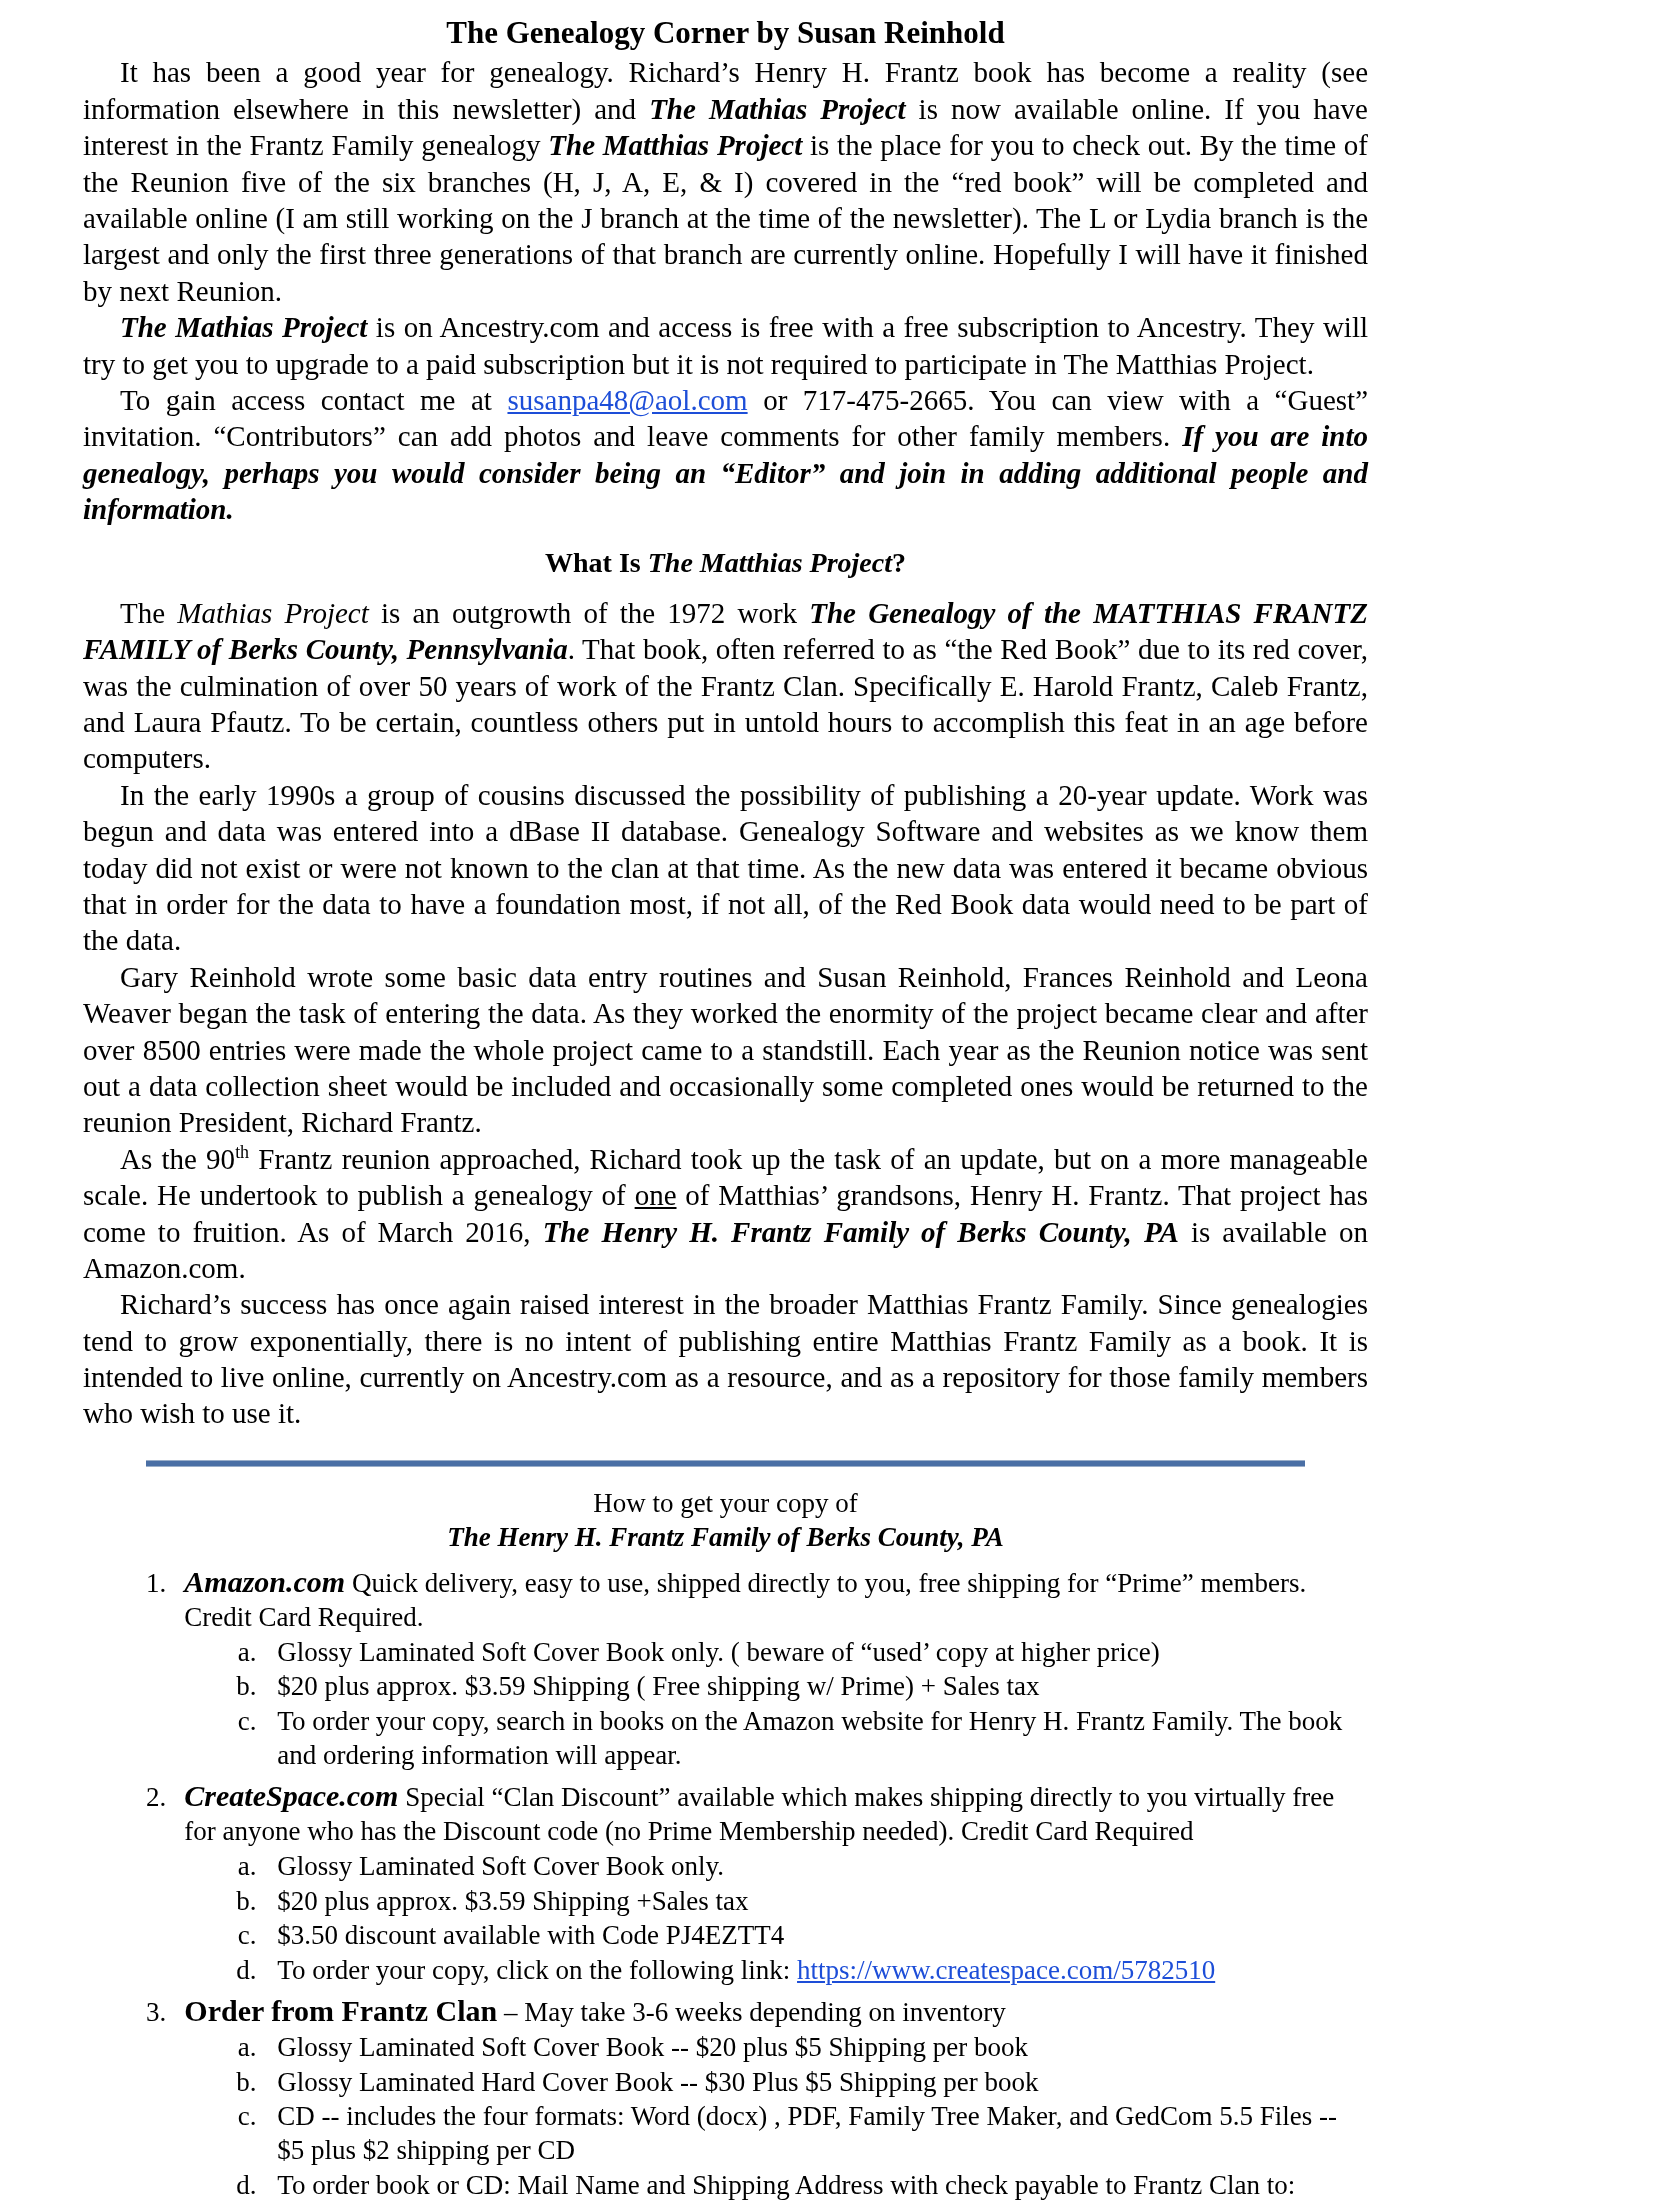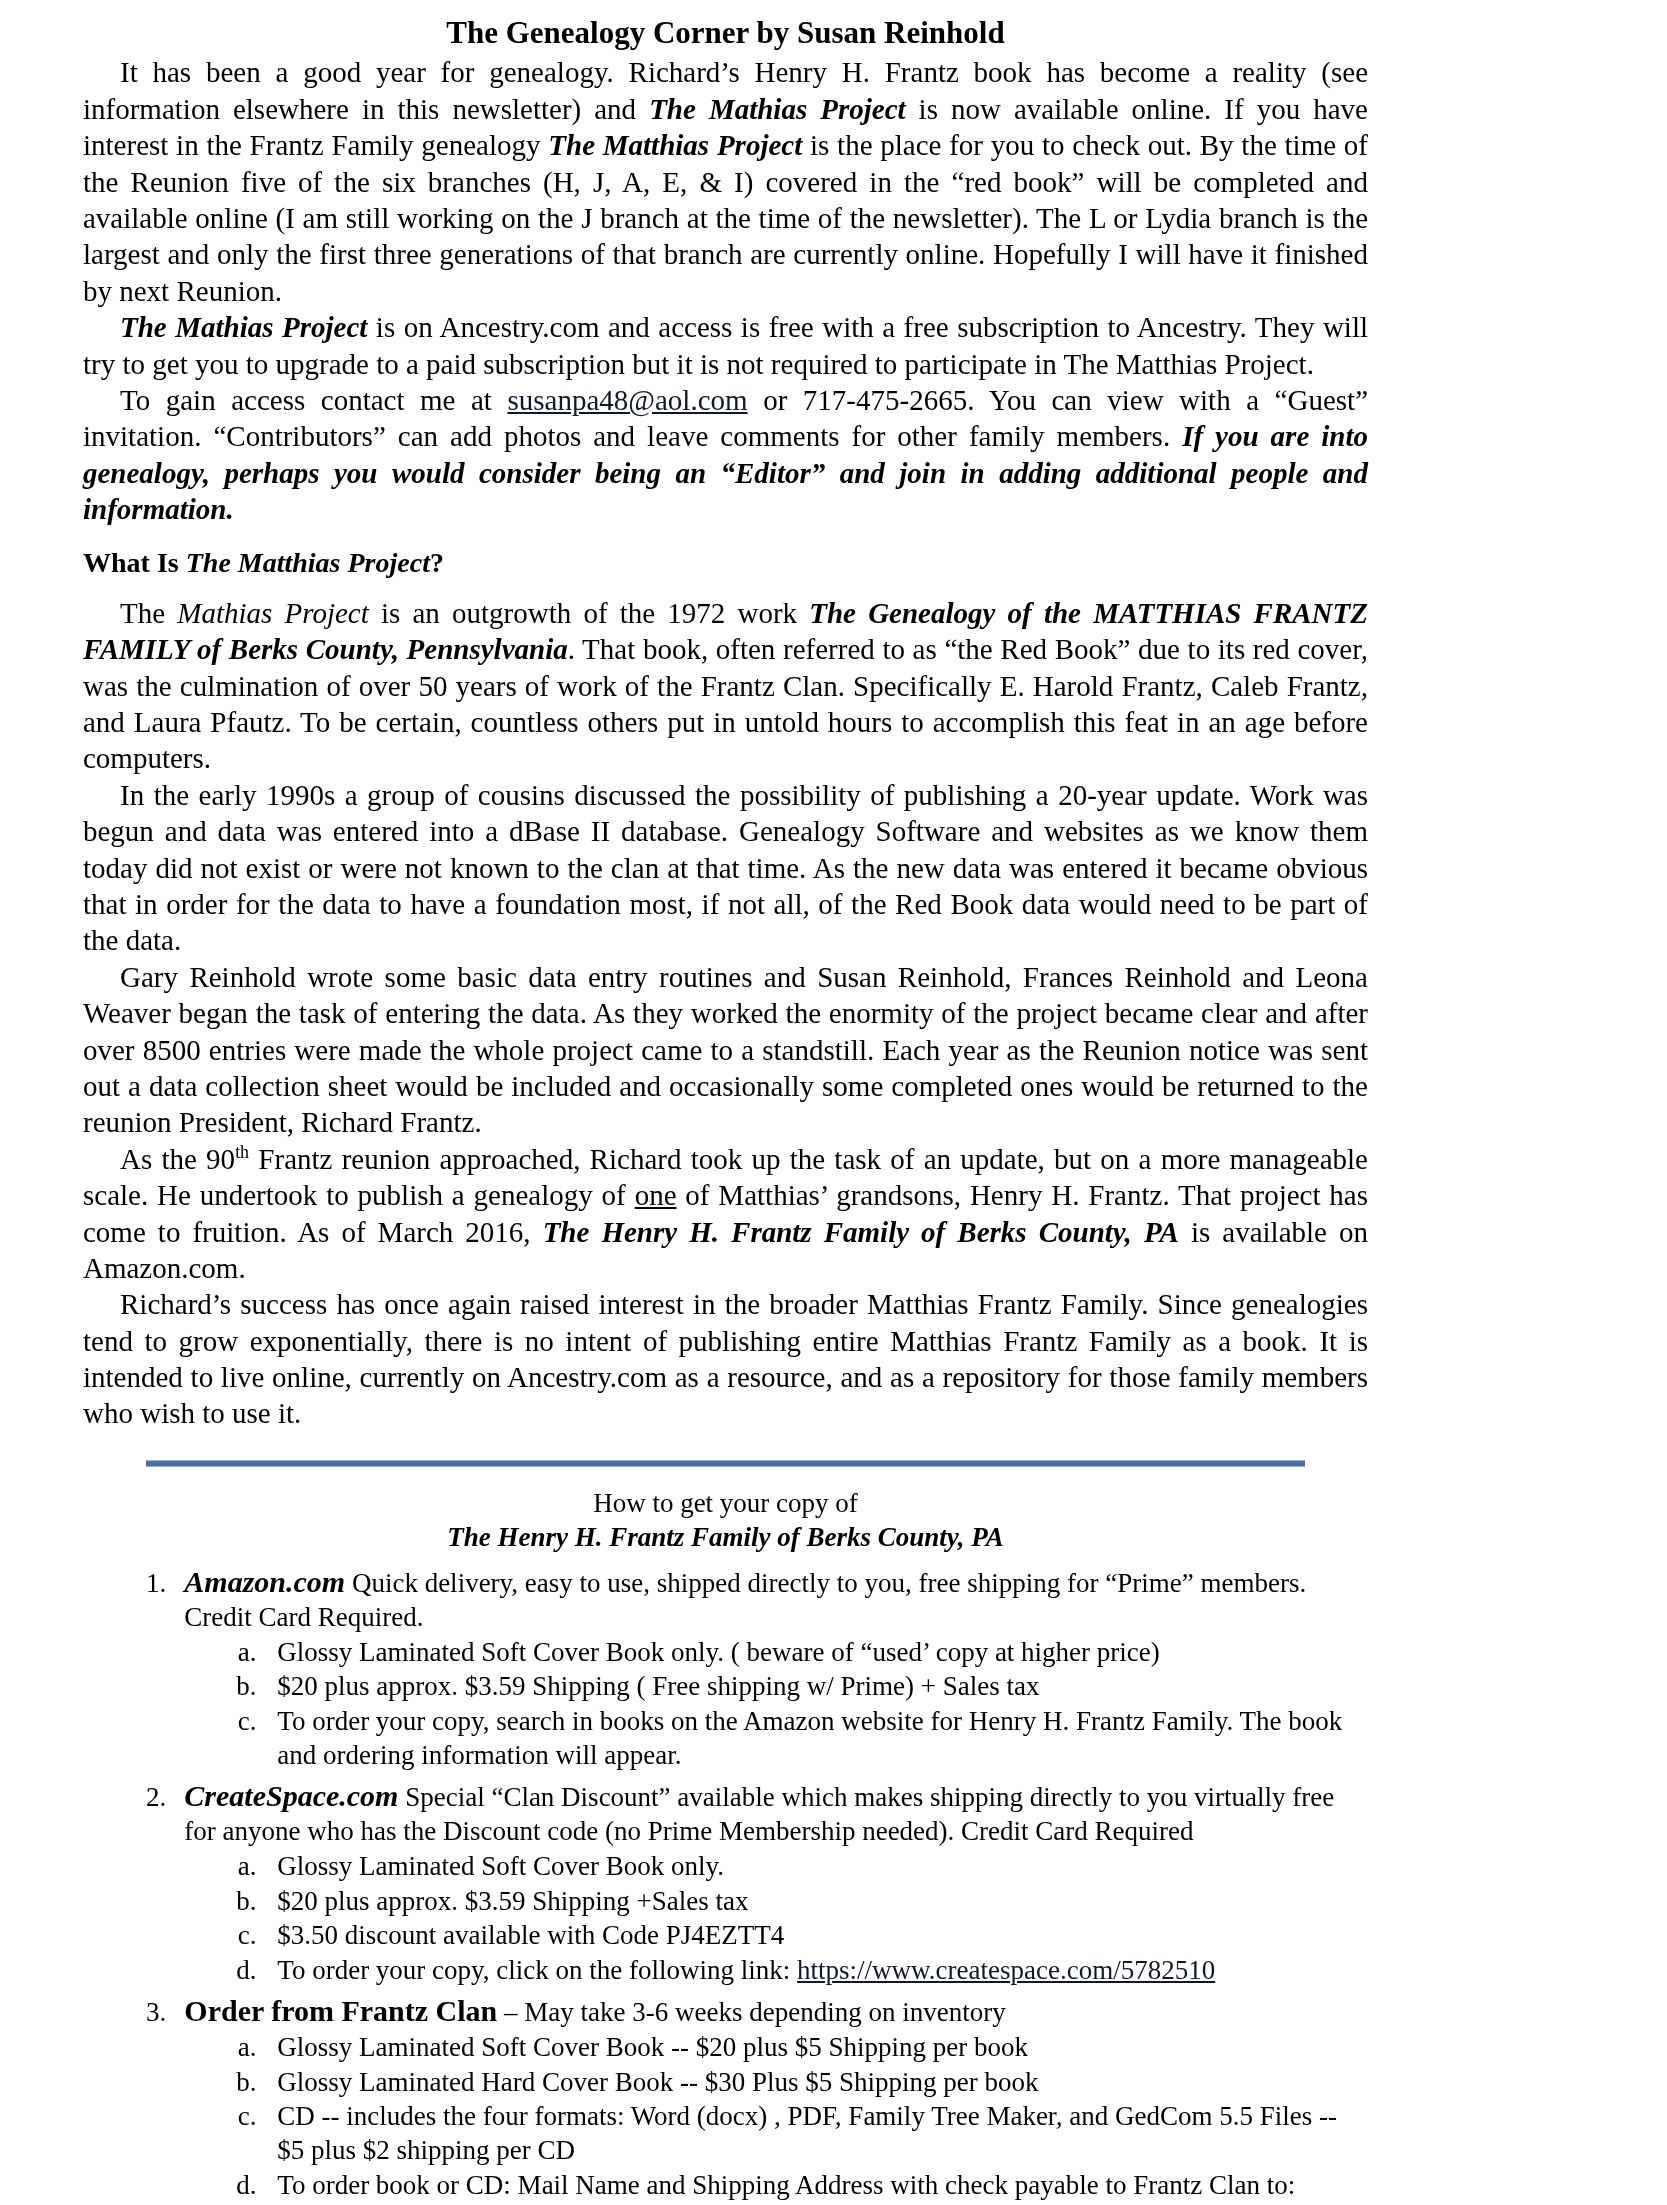--- a/index.html
+++ b/index.html
@@ -31,25 +31,25 @@
     line-height: 1.255;
     text-align: justify;
     text-justify: inter-word;
   }
   p.indent { text-indent: 37px; }
   .bi { font-weight: bold; font-style: italic; }
   .b  { font-weight: normal; }
   .i  { font-style: italic; }
   .u  { text-decoration: underline; }
   a.link {
-    color: #0f172a;
+    color: #1d4ed8;
     text-decoration: underline;
   }
   h2.section {
-    text-align: left;
+    text-align: center;
     font-size: 28px;
     font-weight: bold;
     margin: 18.3px 0 15.5px 0;
     line-height: 1.2;
   }
   h2.section .i { font-style: italic; }
   .rule {
     height: 5px;
     background: #4a6fa5;
     border-top: 1.4px solid #9aaec9;

